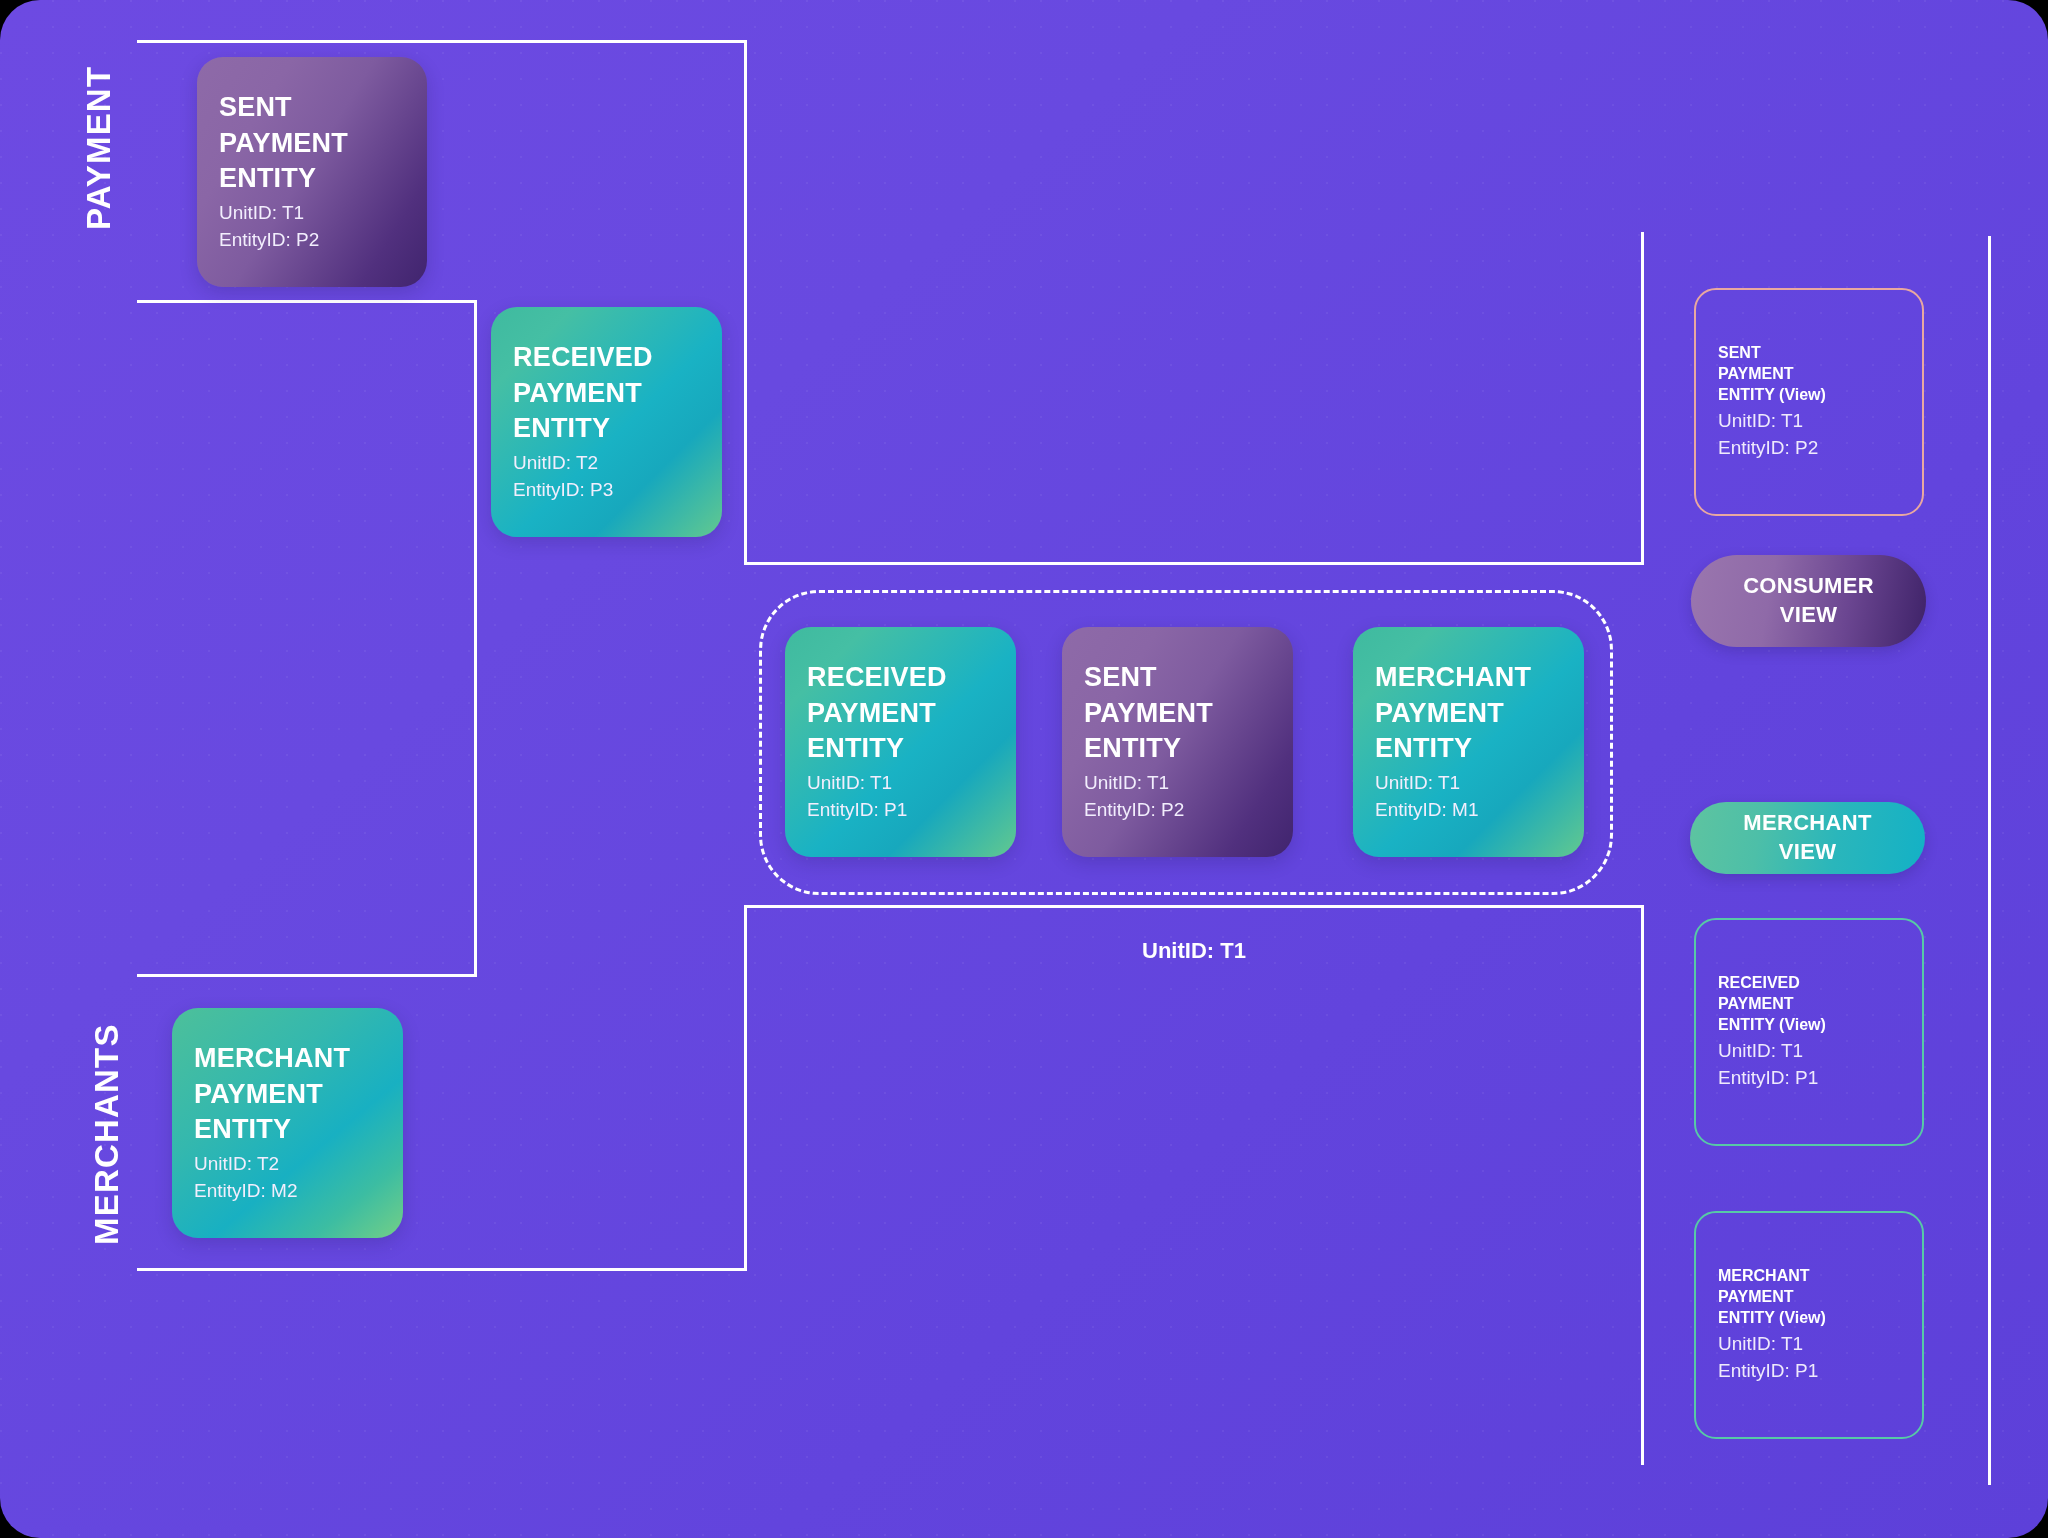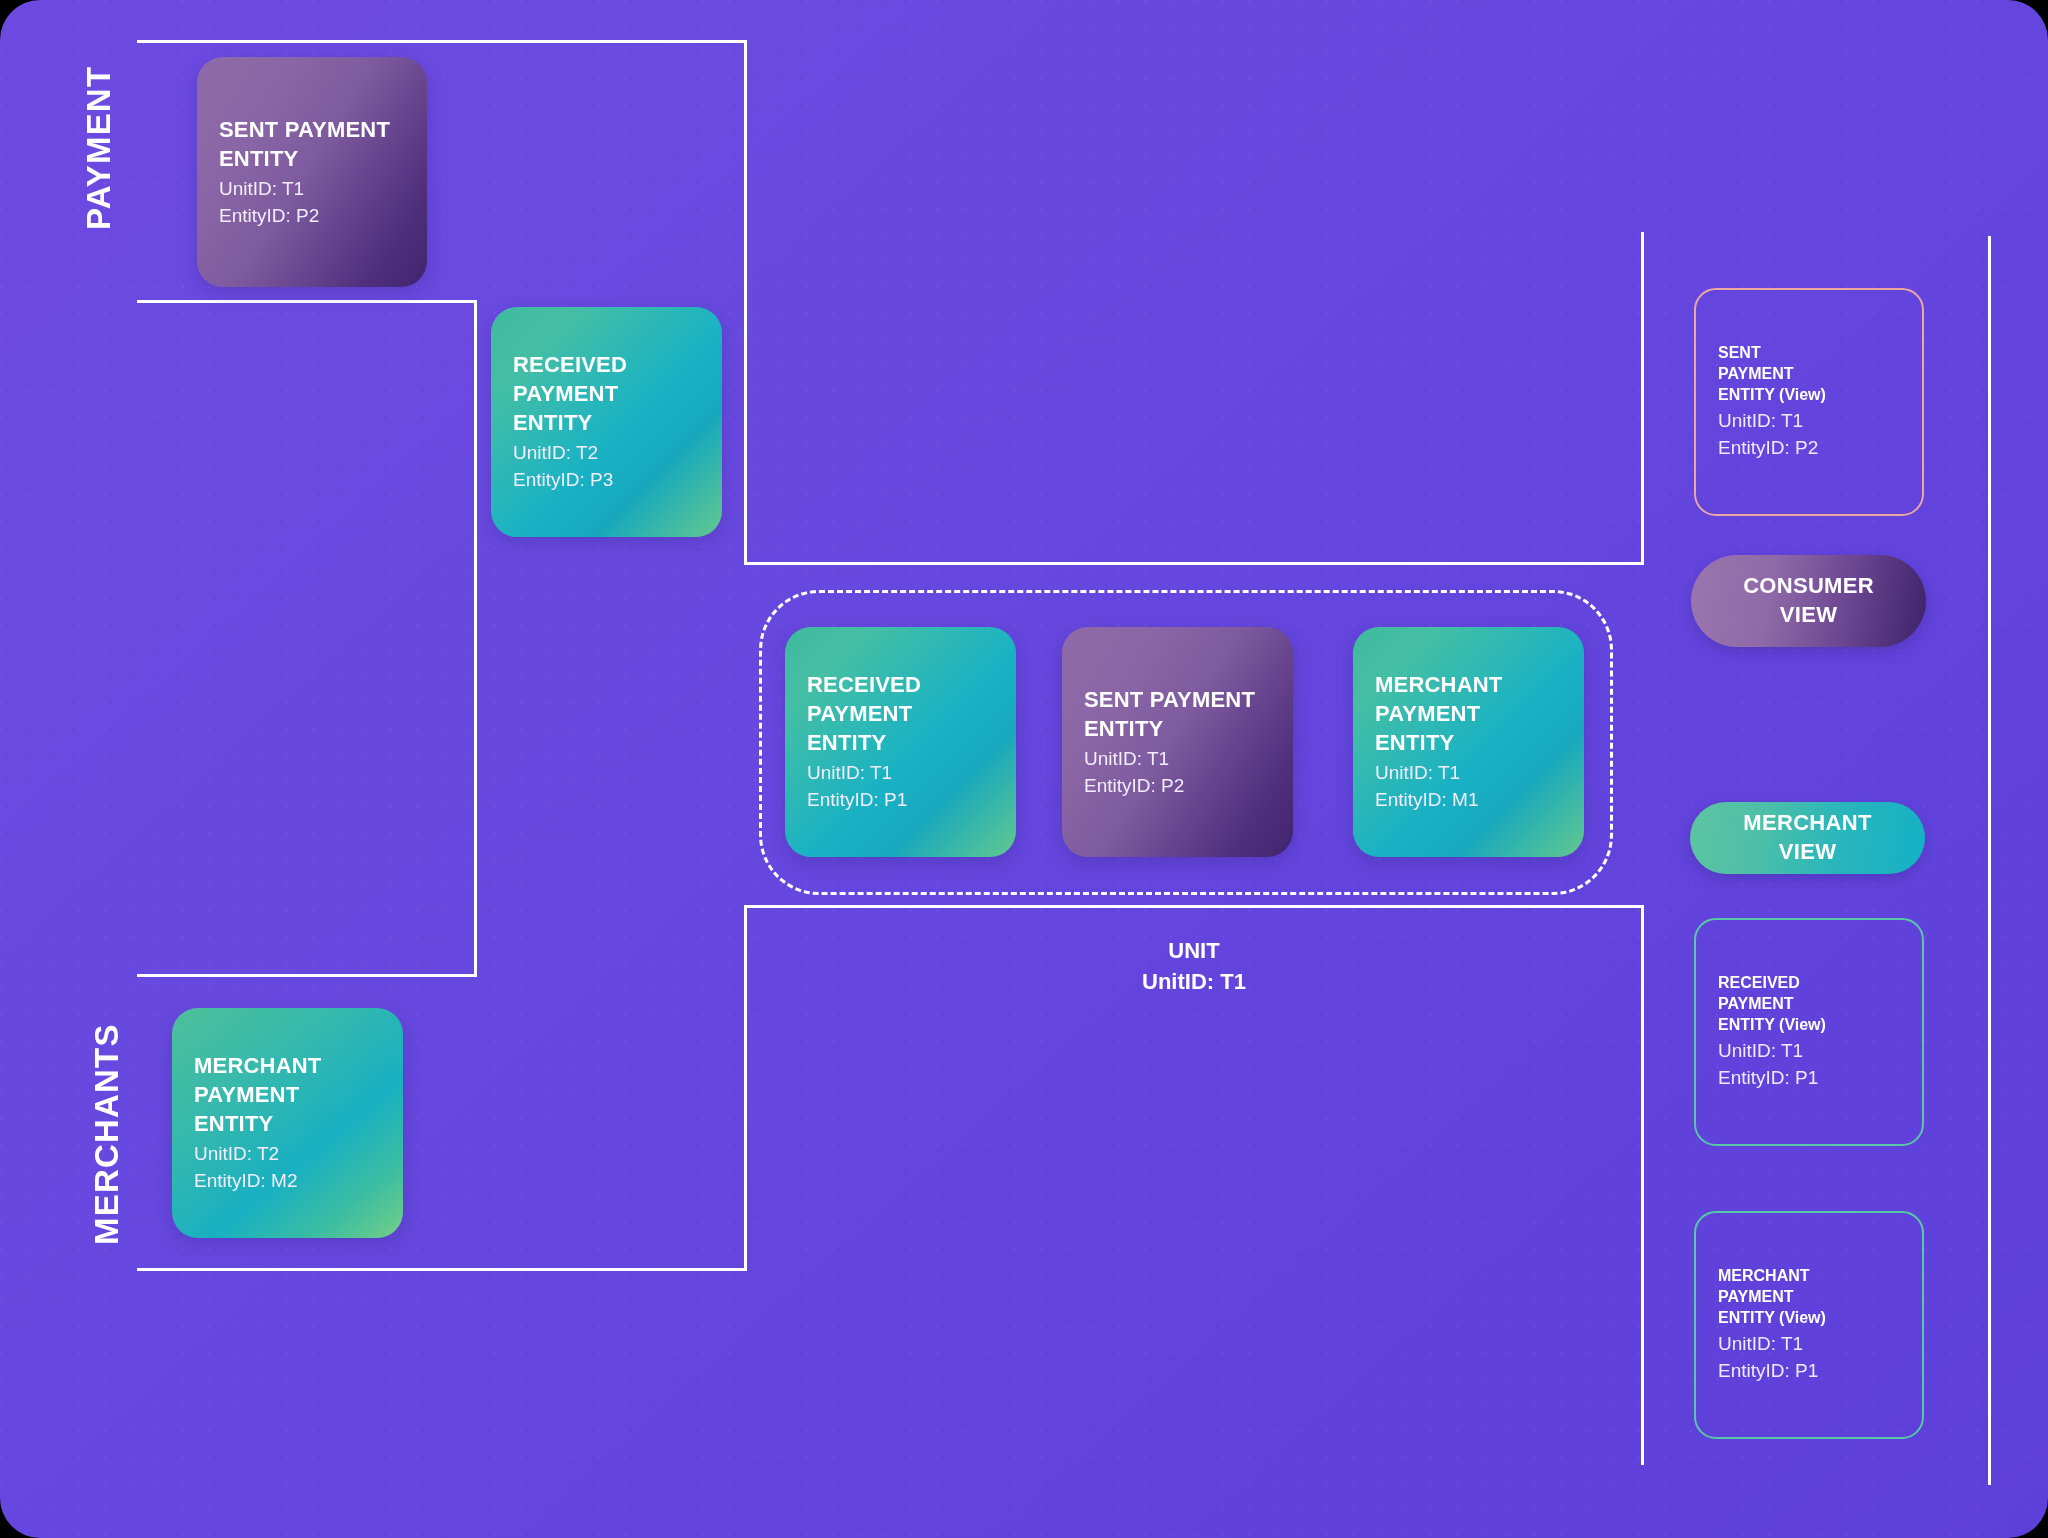--- a/index.html
+++ b/index.html
@@ -46,21 +46,21 @@
     border-radius: 26px;
     box-sizing: border-box;
     padding: 0 22px;
     display: flex;
     flex-direction: column;
     justify-content: center;
     color: #ffffff;
     overflow: hidden;
   }
   .card .title {
-    font-size: 22px;
+    font-size: 27px;
     font-weight: 700;
     line-height: 1.32;
     letter-spacing: 0.2px;
   }
   .card .meta {
     font-size: 19px;
     font-weight: 400;
     line-height: 1.42;
     margin-top: 3px;
     color: #f2eefd;
@@ -240,21 +240,20 @@
       <div>PAYMENT</div>
       <div>ENTITY</div>
     </div>
     <div class="meta">
       <div>UnitID: T1</div>
       <div>EntityID: M1</div>
     </div>
   </div>
 
   <div class="unit-caption" style="left:944px; top:935px; width:500px;">
-    <div>UNIT</div>
     <div class="sub">UnitID: T1</div>
   </div>
 
   <div class="ocard pink" style="left:1694px; top:288px; width:230px; height:228px;">
     <div class="title">
       <div>SENT</div>
       <div>PAYMENT</div>
       <div>ENTITY (View)</div>
     </div>
     <div class="meta">

